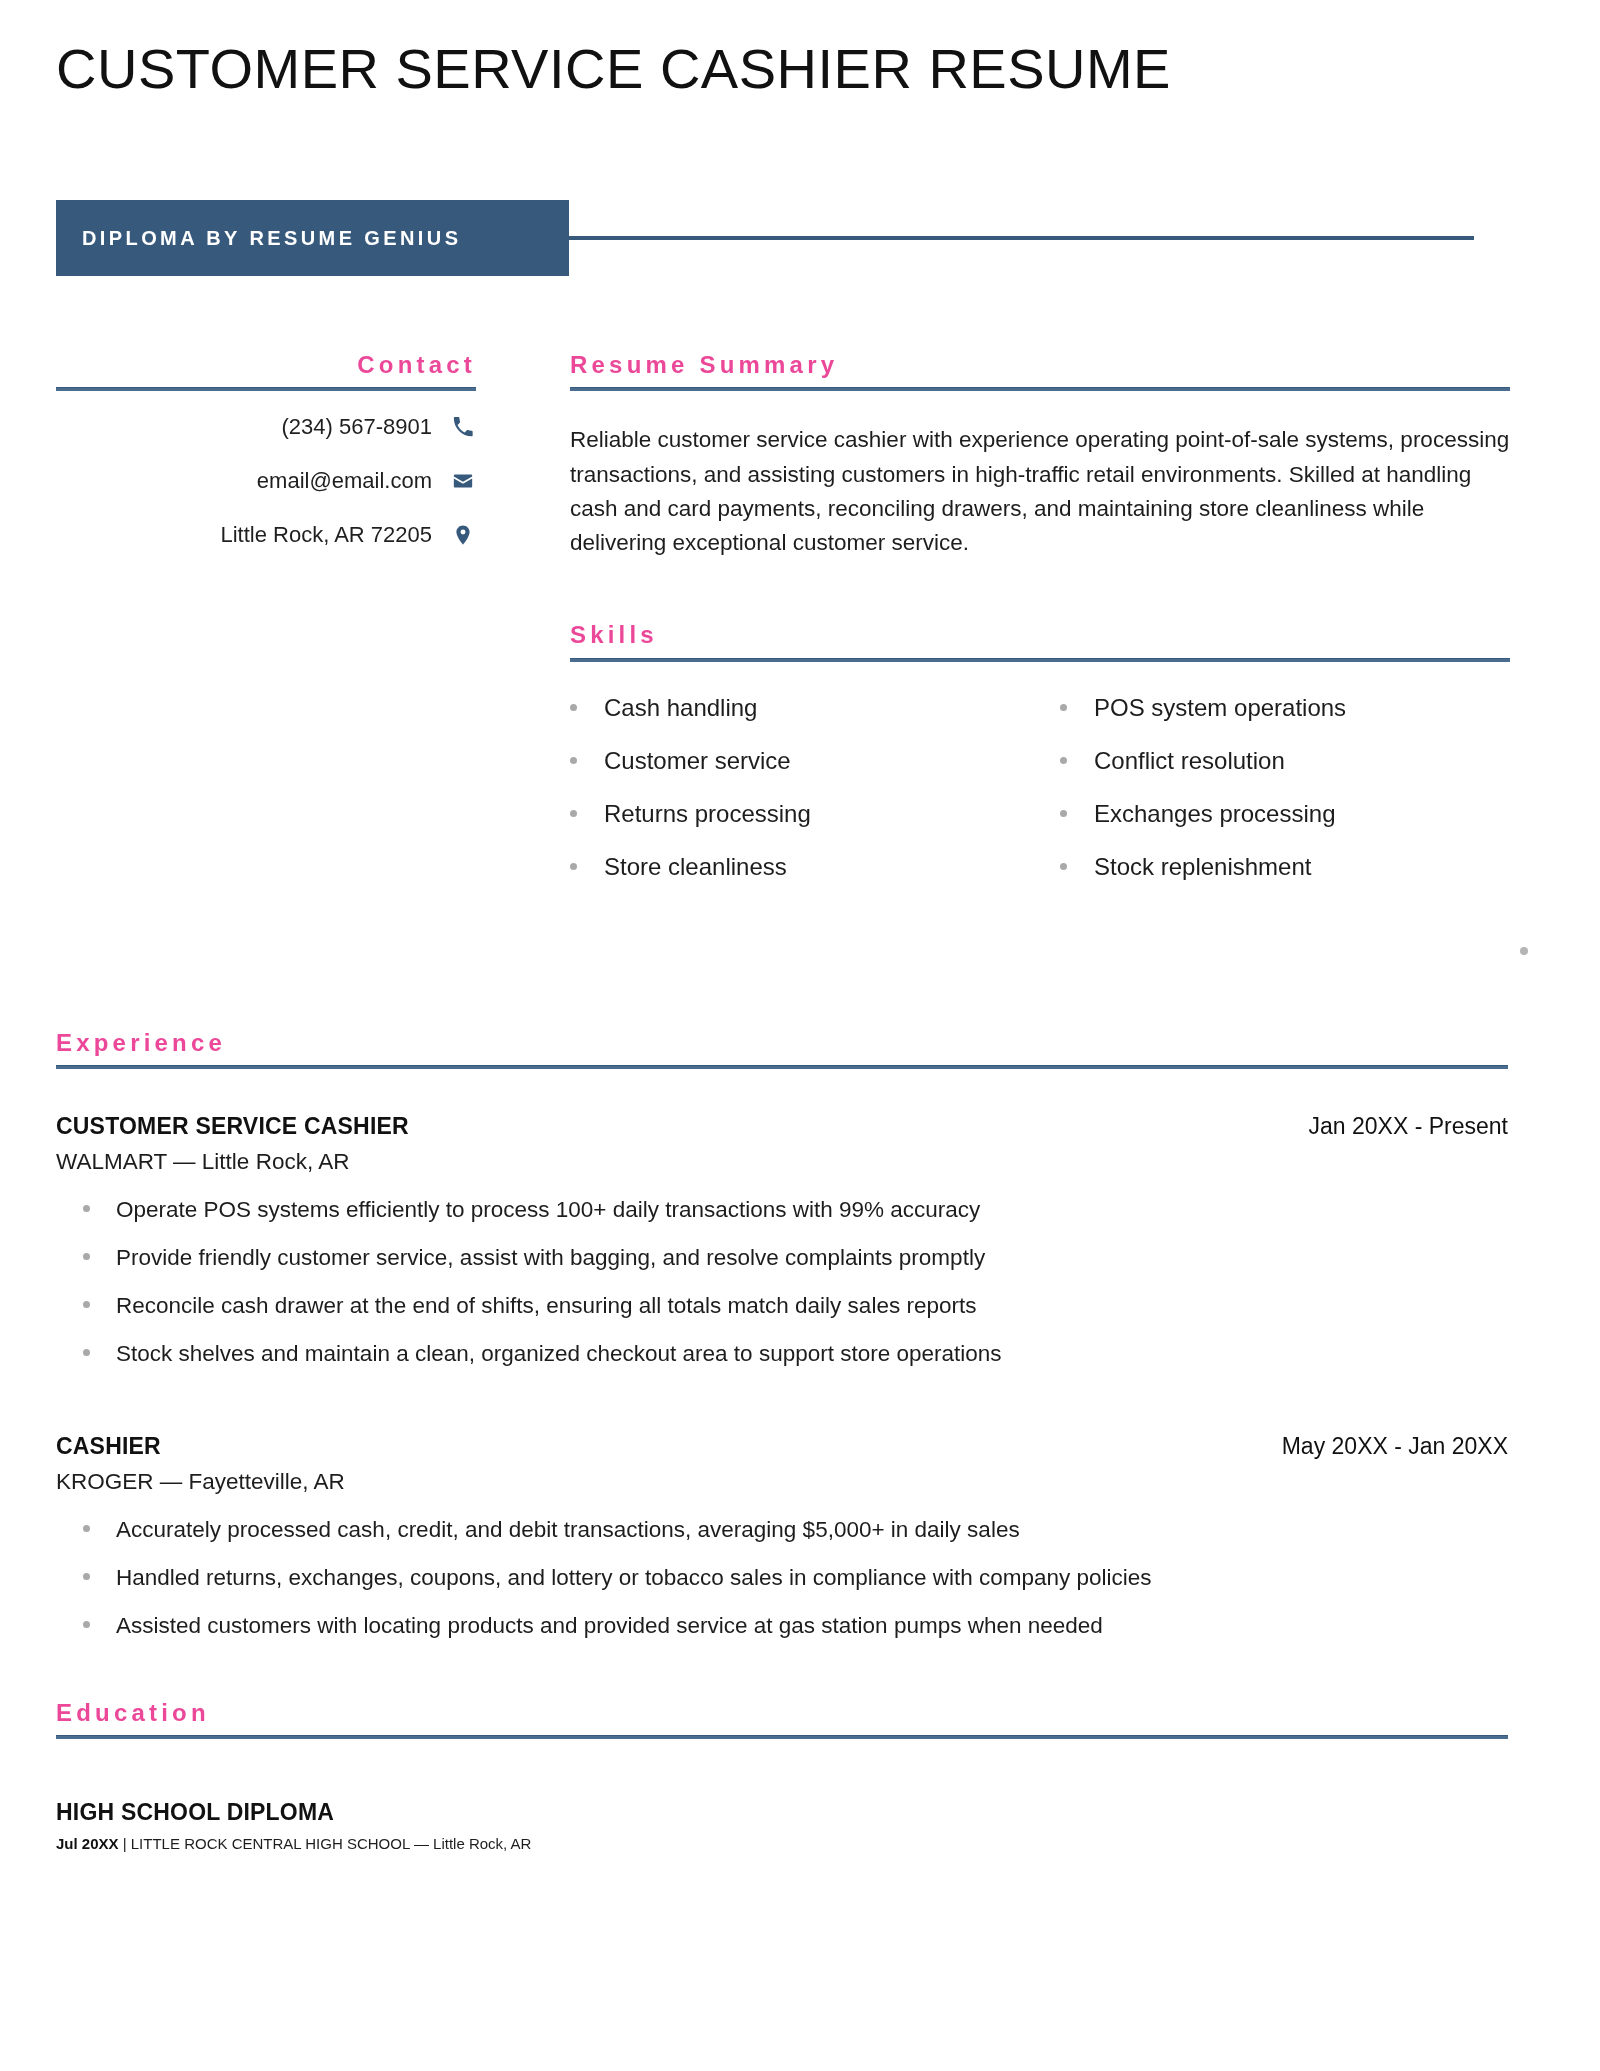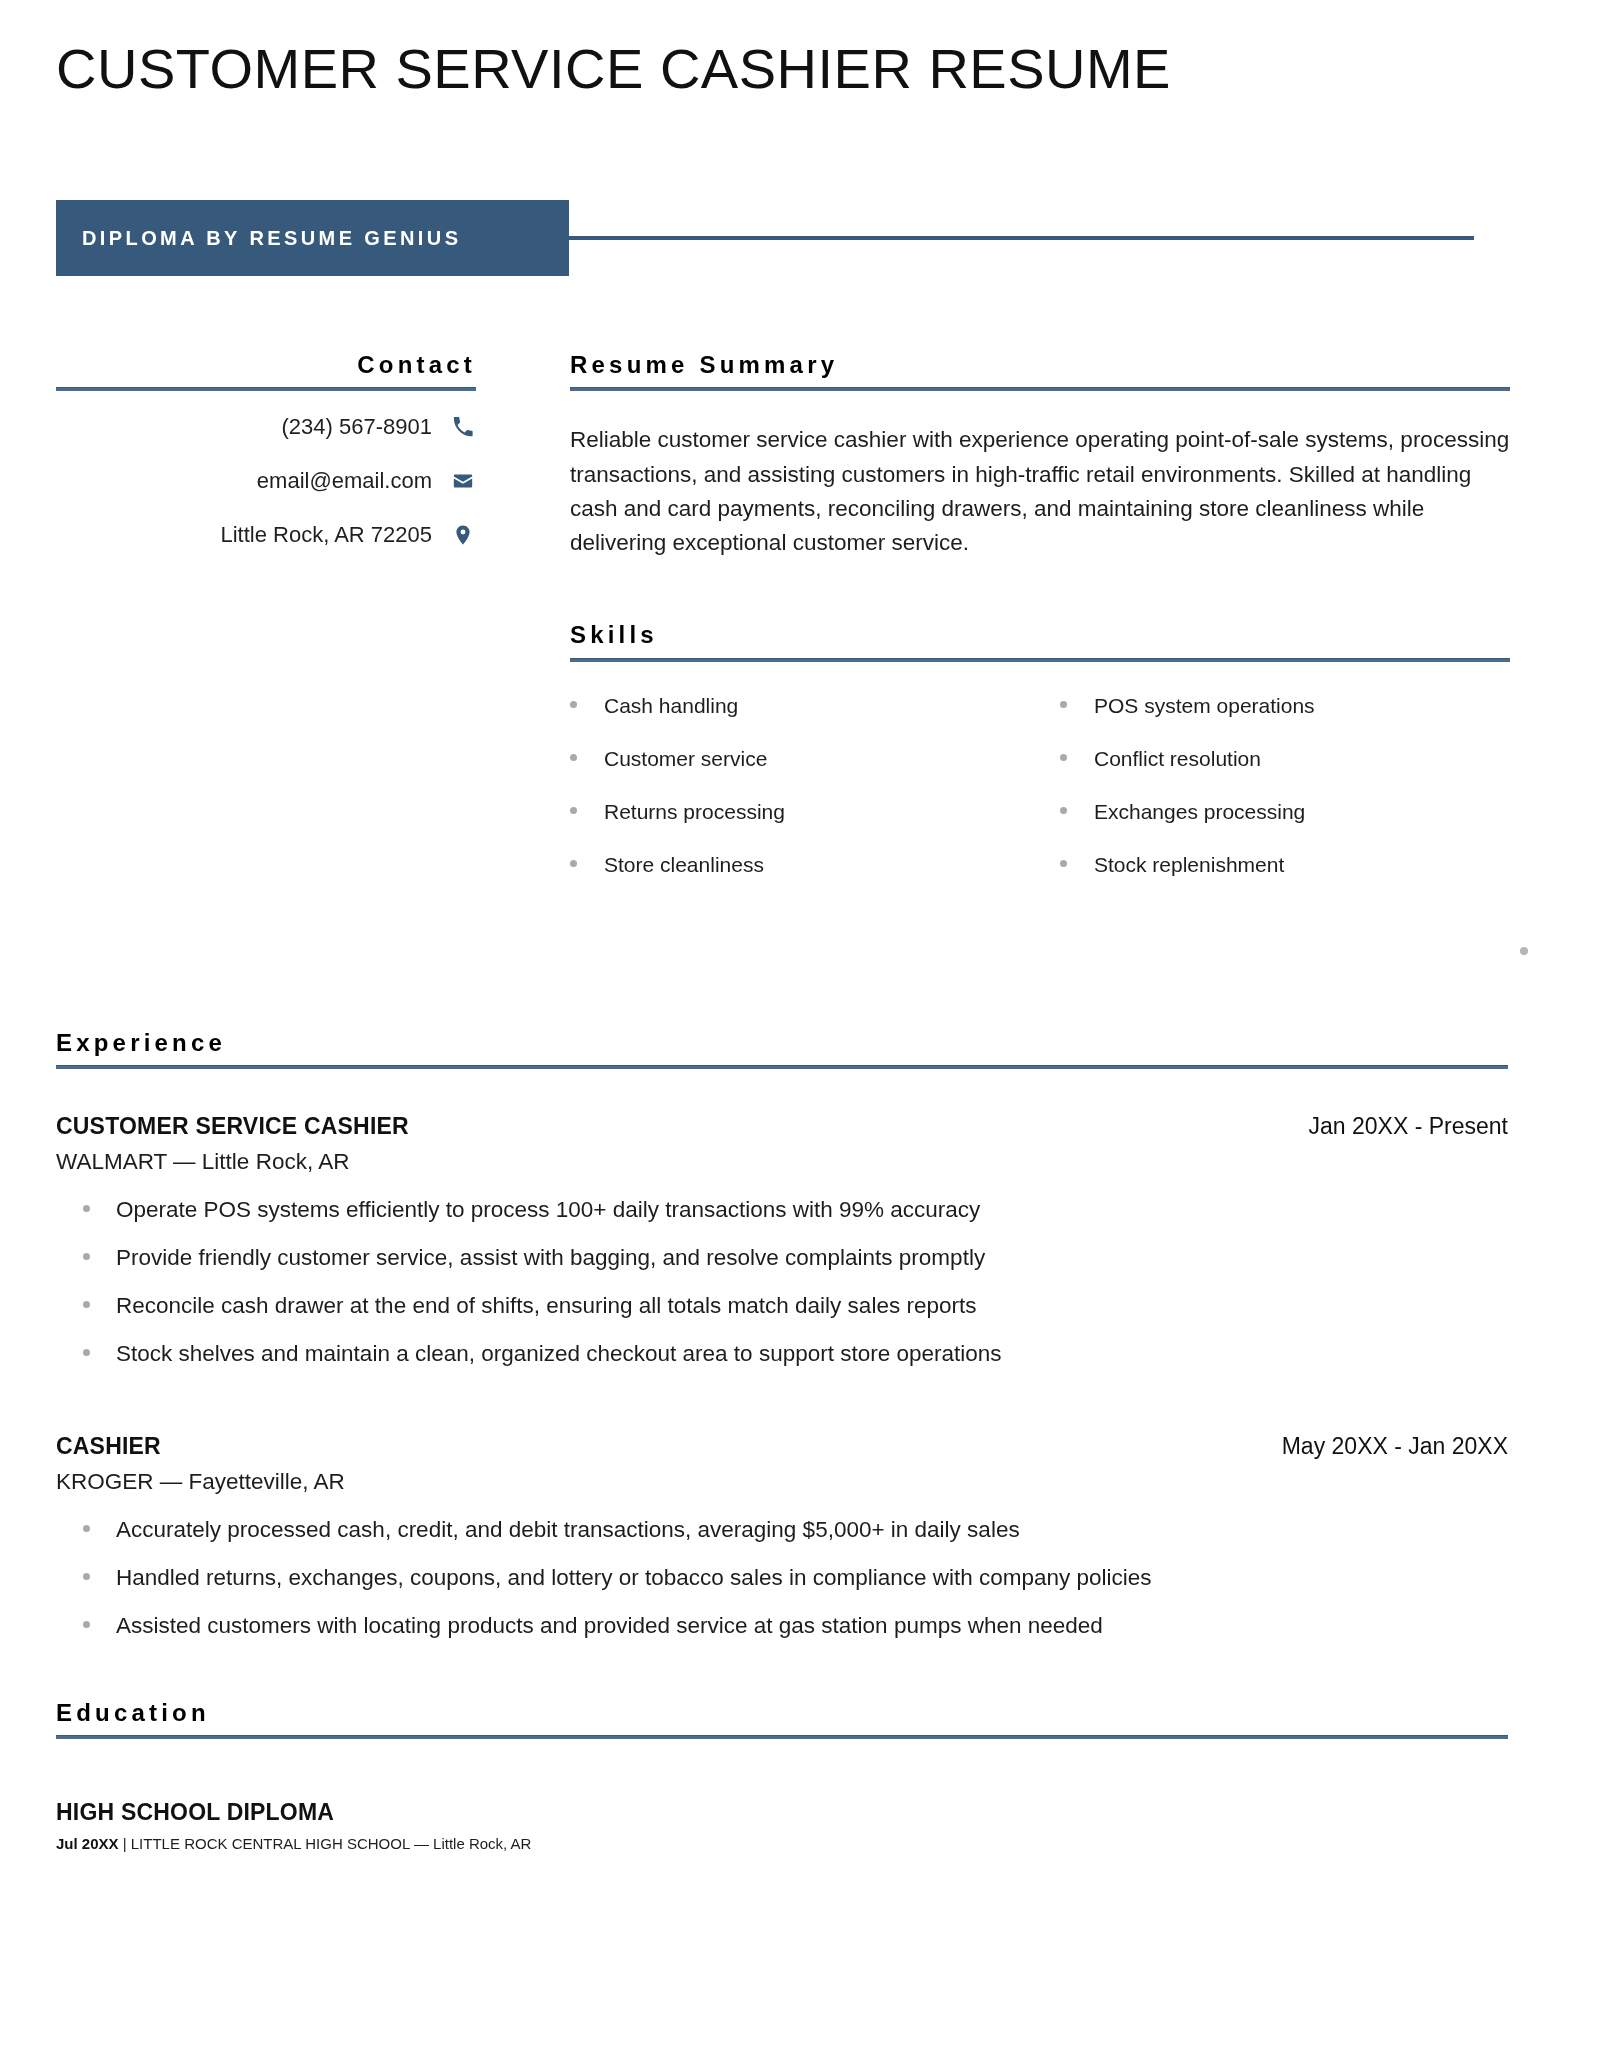--- a/index.html
+++ b/index.html
@@ -68,21 +68,21 @@
     top: 36px;
     height: 4px;
     background: #37597c;
   }
 
   
   .sec-head {
     font-size: 24px;
     font-weight: 700;
     letter-spacing: 4.2px;
-    color: #000000;
+    color: #ec4899;
     line-height: 1.1;
   }
   .sec-rule {
     height: 3px;
     background: #4a6c8f;
     border-top: 1px solid #37597c;
     margin-top: 9px;
   }
 
   
@@ -149,21 +149,21 @@
     flex: 0 0 auto;
     width: 7px;
     height: 7px;
     border-radius: 50%;
     background: #a9a9a9;
     margin-right: 27px;
     position: relative;
     top: -5px;
   }
   .skill-item span.label {
-    font-size: 21px;
+    font-size: 24px;
     color: #1d1d1d;
   }
   .orphan-dot {
     position: absolute;
     left: 1520px;
     top: 947px;
     width: 8px;
     height: 8px;
     border-radius: 50%;
     background: #b5b5b5;

